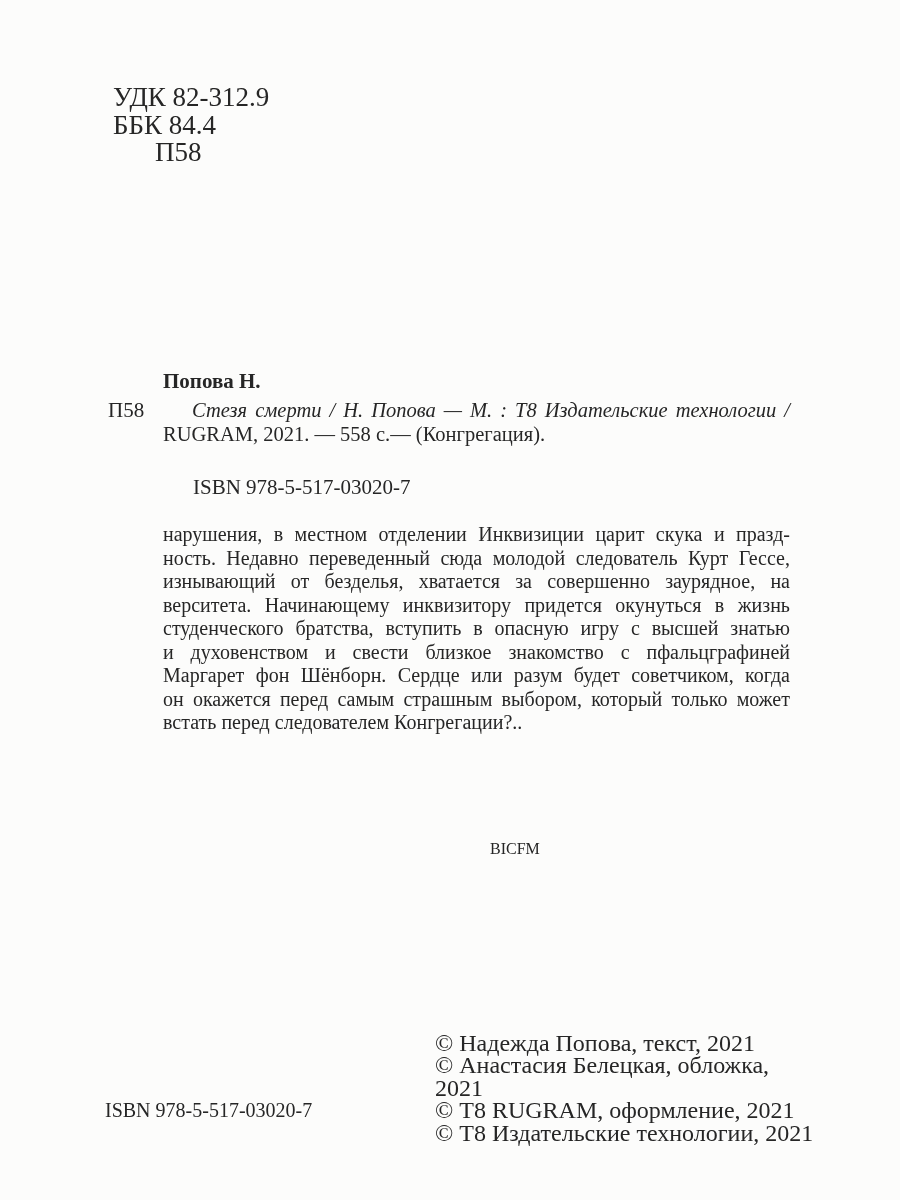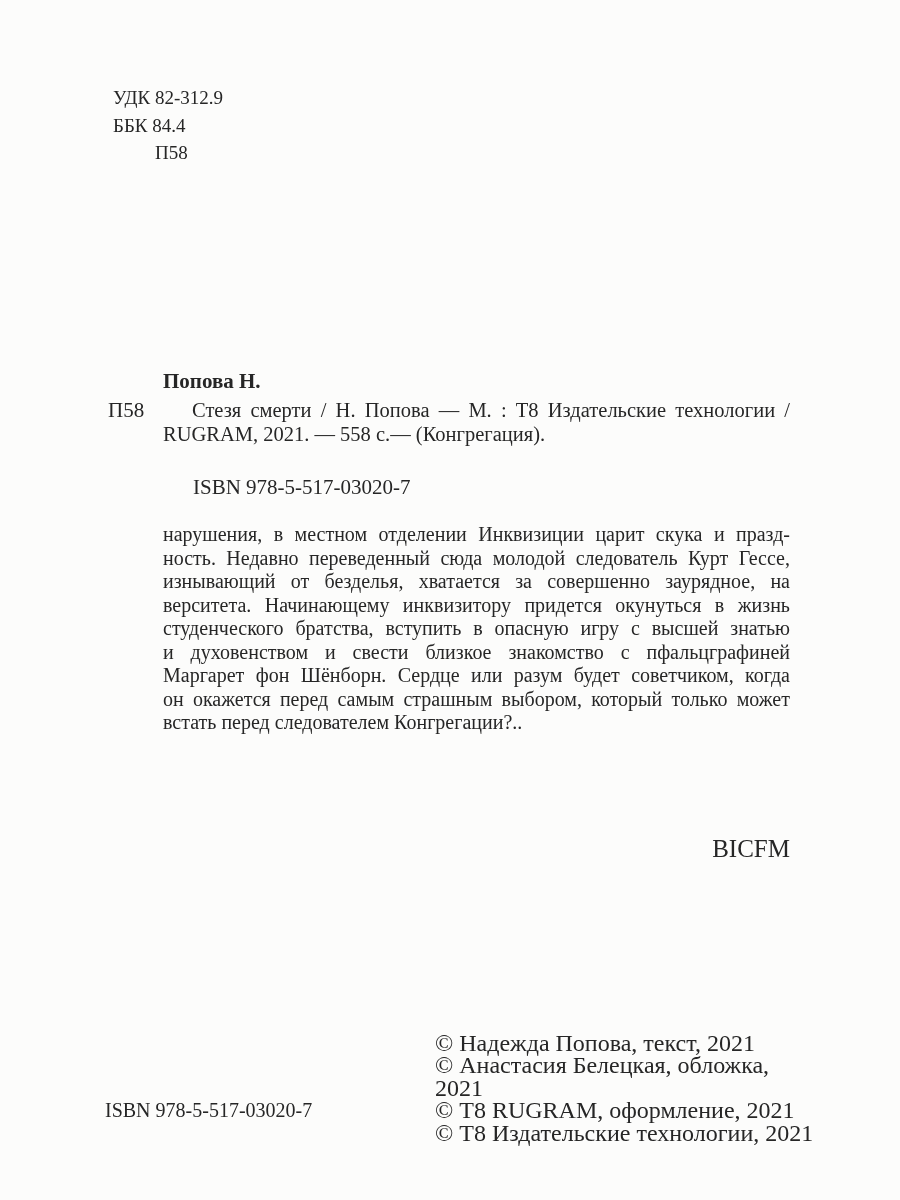--- a/index.html
+++ b/index.html
@@ -11,33 +11,33 @@
     margin: 0 auto;
     background: #fcfcfb;
     font-family: "Liberation Serif", "DejaVu Serif", serif;
     color: #262626;
     overflow: hidden;
   }
   .abs { position: absolute; }
   .block { font-size: 20px; line-height: 23.5px; }
   .jline { text-align: justify; text-align-last: justify; }
 
-  .codes-top { left: 113px; top: 84px; font-size: 19px; line-height: 27.5px; }
+  .codes-top { left: 113px; top: 84px; font-size: 27px; line-height: 27.5px; }
   .codes-top .indented { padding-left: 42px; }
 
   .catalog-author { left: 163px; top: 369px; font-size: 21px; font-weight: bold; line-height: 24px; }
   .catalog-label { left: 108px; top: 398px; font-size: 21px; line-height: 24px; }
   .catalog-entry { left: 163px; top: 398px; width: 627px; font-size: 20.5px; line-height: 24px; }
-  .catalog-entry .first { padding-left: 29px; }
+  .catalog-entry .first { padding-left: 29px; font-style: italic; }
   .catalog-isbn { left: 193px; top: 475px; font-size: 21px; line-height: 24px; }
 
   .annotation { left: 163px; top: 523px; width: 627px; }
   .annotation .first { padding-left: 30px; }
 
-  .classification { left: 490px; top: 836px; width: 300px; text-align: right; font-size: 25px; line-height: 25.5px; }
+  .classification { left: 490px; top: 836px; width: 300px; text-align: left; font-size: 16px; line-height: 25.5px; }
 
   .copyrights { left: 435px; top: 1032px; width: 380px; font-size: 24px; line-height: 22.4px; }
 
   .isbn-bottom { left: 105px; top: 1099px; font-size: 20px; line-height: 23px; }
 </style>
 </head>
 <body>
 
 <div class="page">
 

